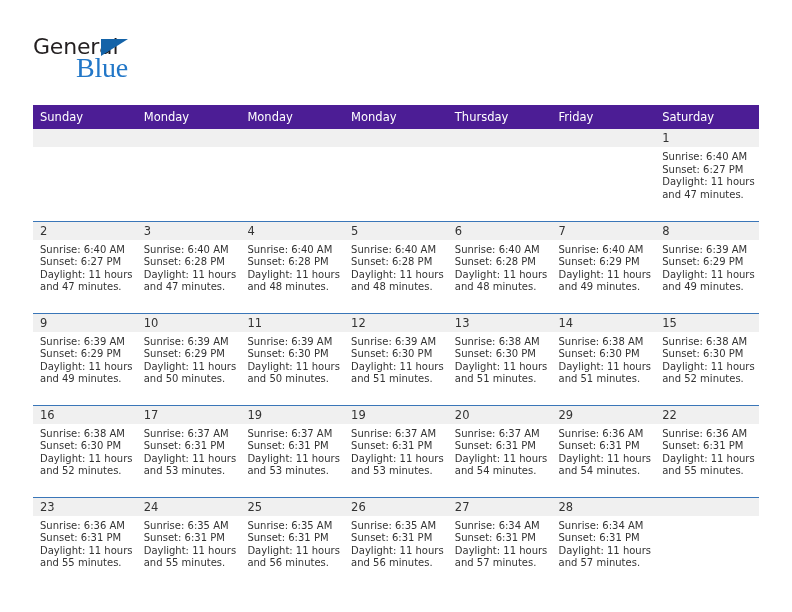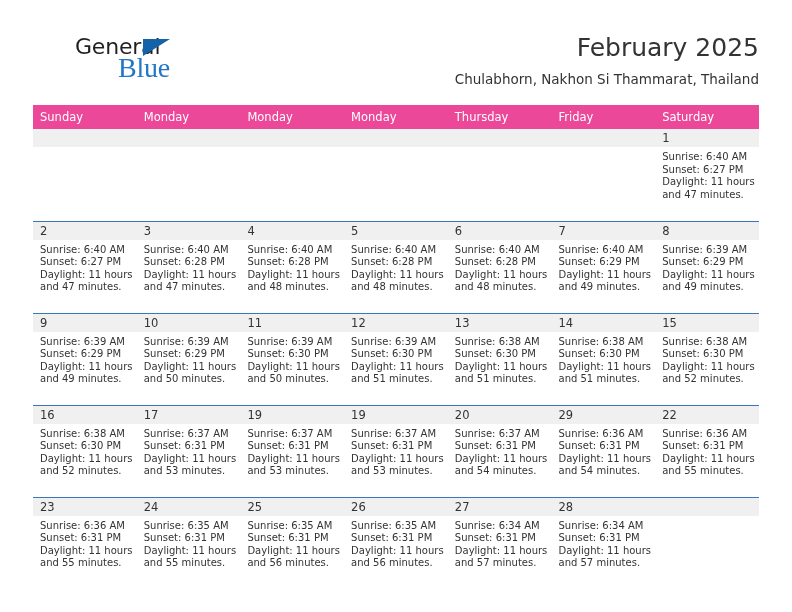--- a/index.html
+++ b/index.html
@@ -22,21 +22,20 @@
     overflow: hidden;
   }
 
   
   .header {
     position: absolute;
     left: 33px;
     top: 33px;
     right: 33px;
     height: 62px;
-    margin-left: 42px;
   }
 
   .logo {
     position: absolute;
     left: 0;
     top: 2px;
     width: 190px;
     height: 48px;
   }
   .logo-general {
@@ -97,21 +96,21 @@
   .calendar {
     position: absolute;
     left: 33px;
     top: 105px;
     width: 726px;
     border-collapse: collapse;
     table-layout: fixed;
   }
 
   .calendar th {
-    background: #ec4899;
+    background: #4c1d95;
     color: #ffffff;
     font-size: 11.5px;
     font-weight: normal;
     text-align: left;
     padding: 5px 0 5px 7px;
     height: 21px;
     font-family: "DejaVu Sans", sans-serif;
     border: none;
   }
 
@@ -154,24 +153,20 @@
 <div class="page">
 
   <div class="header">
 
     <div class="logo">
       <span class="logo-general">General</span>
       <span class="logo-triangle"></span>
       <span class="logo-blue">Blue</span>
     </div>
 
-    <div class="title-block">
-      <h1 class="cal-title">February 2025</h1>
-      <div class="cal-subtitle">Chulabhorn, Nakhon Si Thammarat, Thailand</div>
-    </div>
 
   </div>
 
   <table class="calendar">
     <thead>
       <tr>
         <th>Sunday</th>
         <th>Monday</th>
         <th>Monday</th>
         <th>Monday</th>

